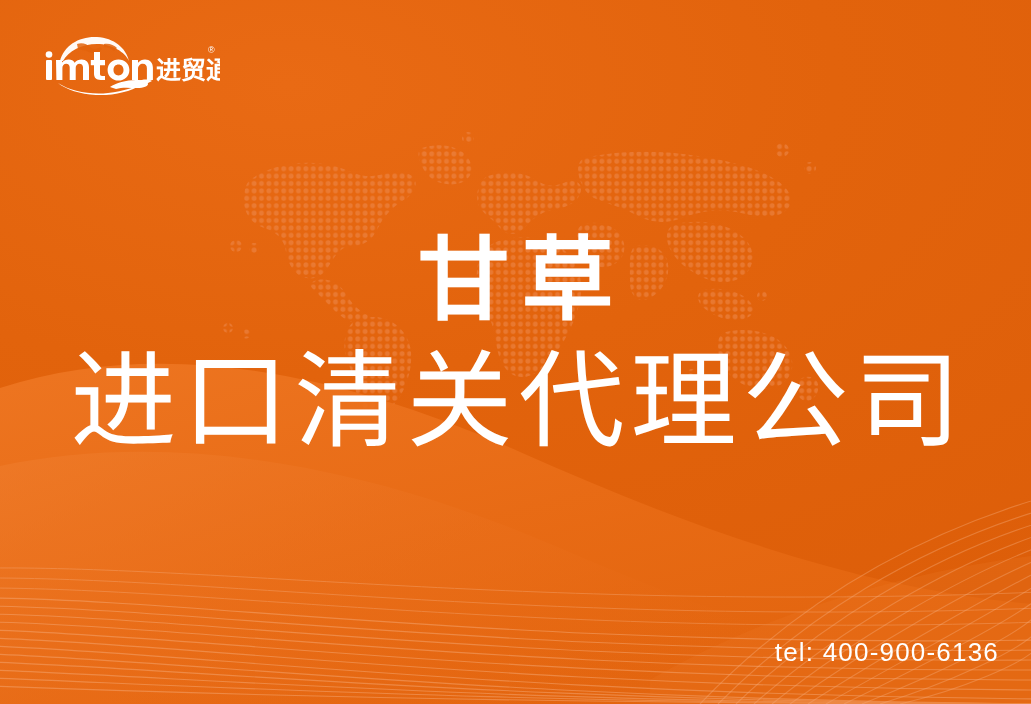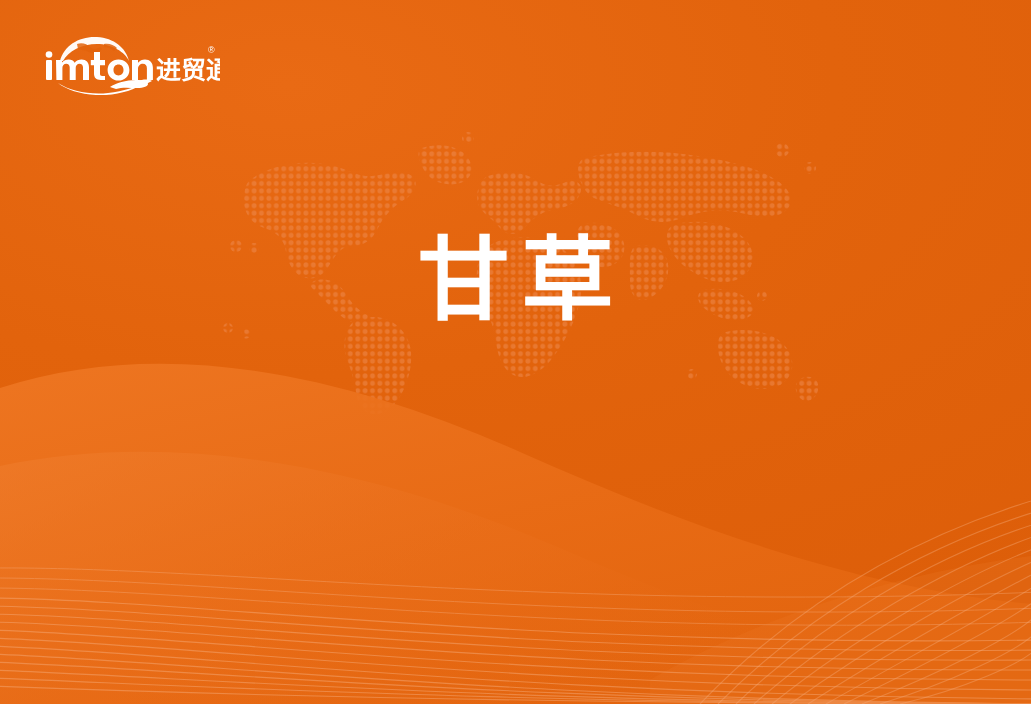--- a/index.html
+++ b/index.html
@@ -286,16 +286,18 @@
         <path d="M94,50 C99,48 105,48 108,50 L102,53 Z"></path>
       </g>
 
       <text x="112" y="48" font-family="'Liberation Sans','DejaVu Sans',sans-serif" font-size="25" font-weight="700" fill="#ffffff">进贸通</text>
       <text x="164" y="22" font-family="'Liberation Sans','DejaVu Sans',sans-serif" font-size="9" fill="#ffffff">®</text>
     </svg>
   </div>
 
   <div class="headline">
     <span class="line1">甘草</span>
-  </div>
-
+    <span class="line2">进口清关代理公司</span>
+  </div>
+
+  <div class="tel">tel: 400-900-6136</div>
 
 </div>
 
 </body></html>

